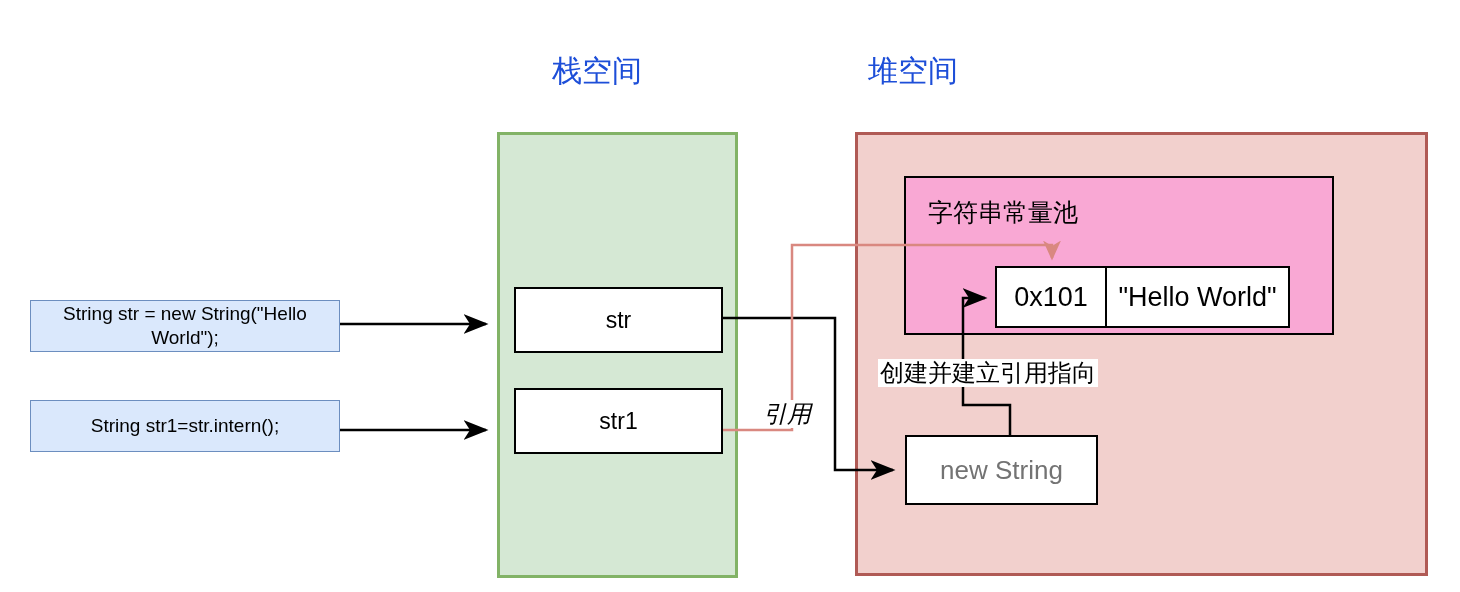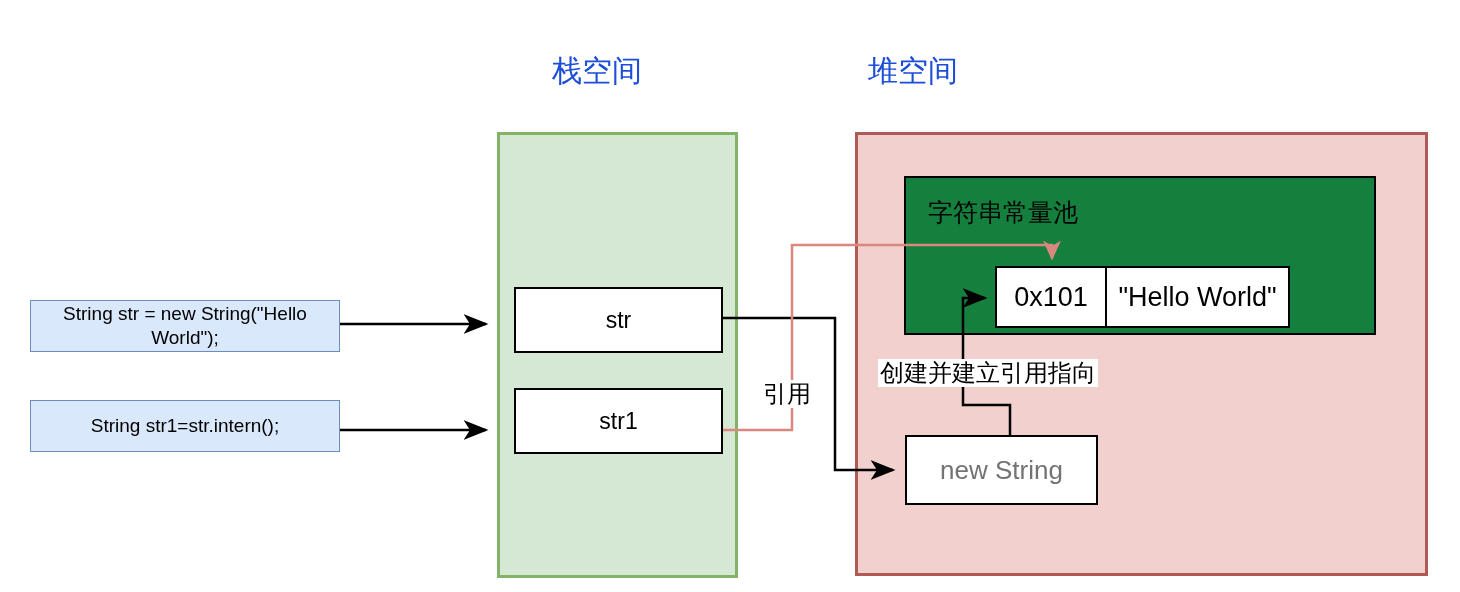--- a/index.html
+++ b/index.html
@@ -76,23 +76,23 @@
     color: #000000;
   }
   .var-str  { left: 514px; top: 287px; width: 209px; height: 66px; }
   .var-str1 { left: 514px; top: 388px; width: 209px; height: 66px; }
 
   .pool-box {
     position: absolute;
     box-sizing: border-box;
     left: 904px;
     top: 176px;
-    width: 472px;
+    width: 430px;
     height: 159px;
-    background: #15803d;
+    background: #f9a8d4;
     border: 2.5px solid #000000;
   }
   .pool-title {
     position: absolute;
     left: 22px;
     top: 18px;
     font-size: 25px;
     color: #000000;
     white-space: nowrap;
   }
@@ -142,21 +142,21 @@
 
   .edge-label {
     position: absolute;
     background: #ffffff;
     font-size: 24px;
     color: #000000;
     white-space: nowrap;
     line-height: 1.1;
     padding: 1px 2px;
   }
-  .label-ref   { left: 761px; top: 380px; }
+  .label-ref   { left: 761px; top: 400px; font-style: italic; }
   .label-create{ left: 878px; top: 359px; }
 
   svg.edges {
     position: absolute;
     left: 0;
     top: 0;
     width: 1460px;
     height: 592px;
     overflow: visible;
     pointer-events: none;

